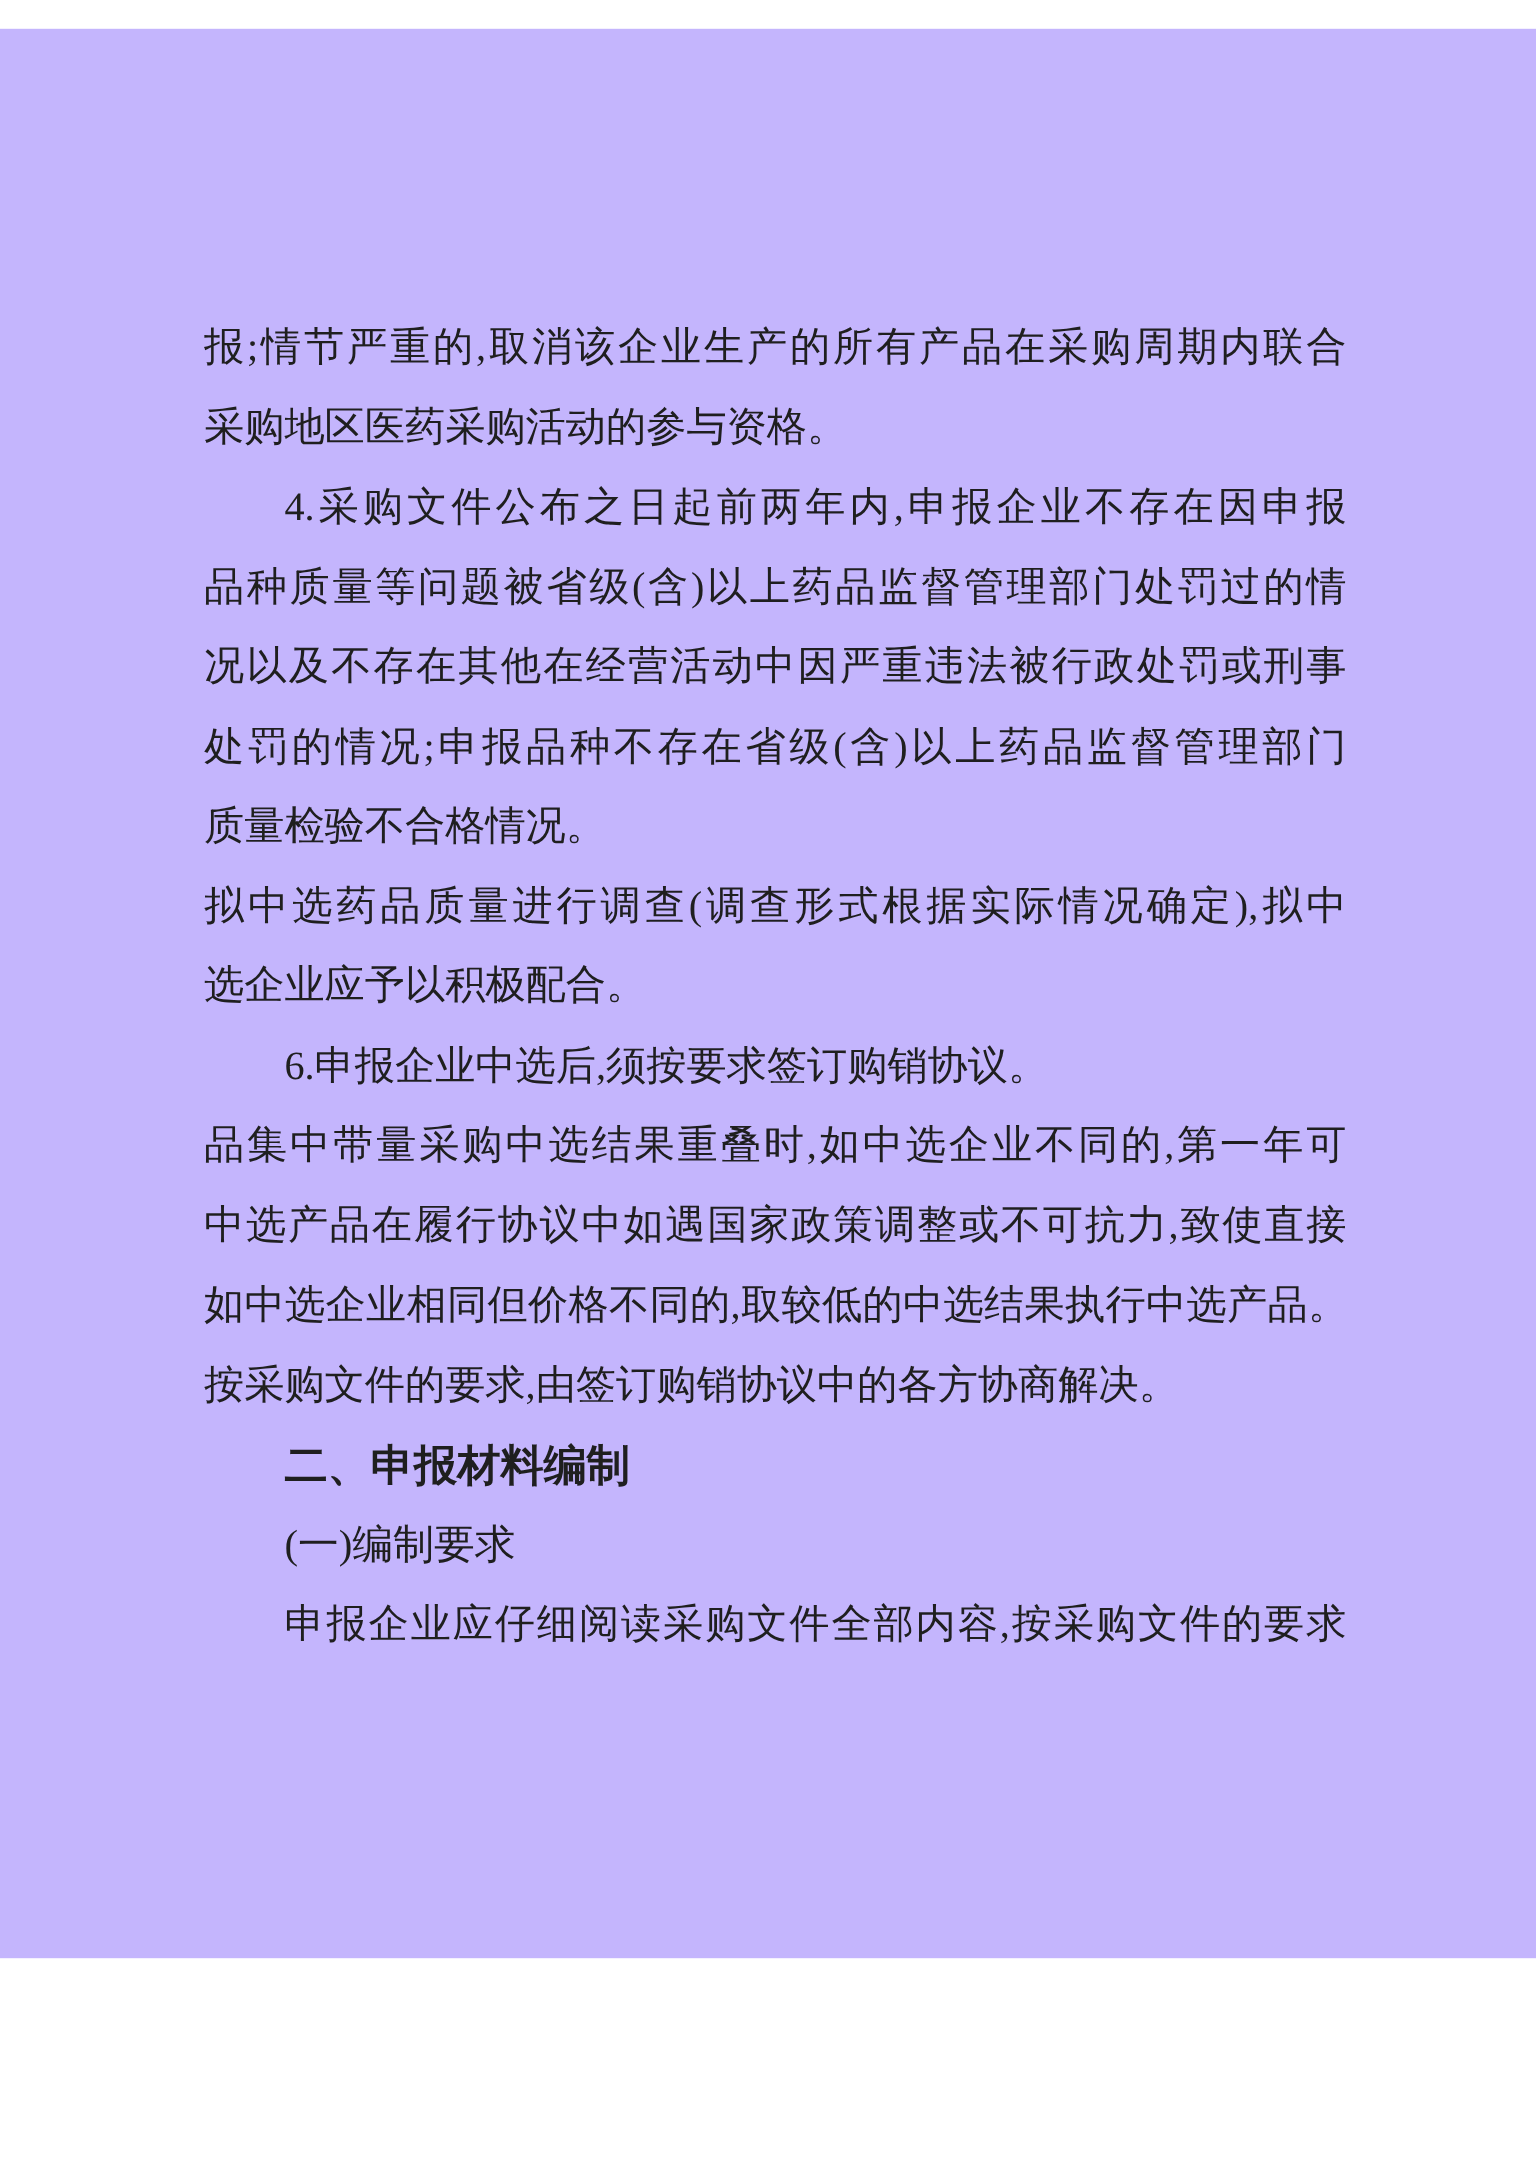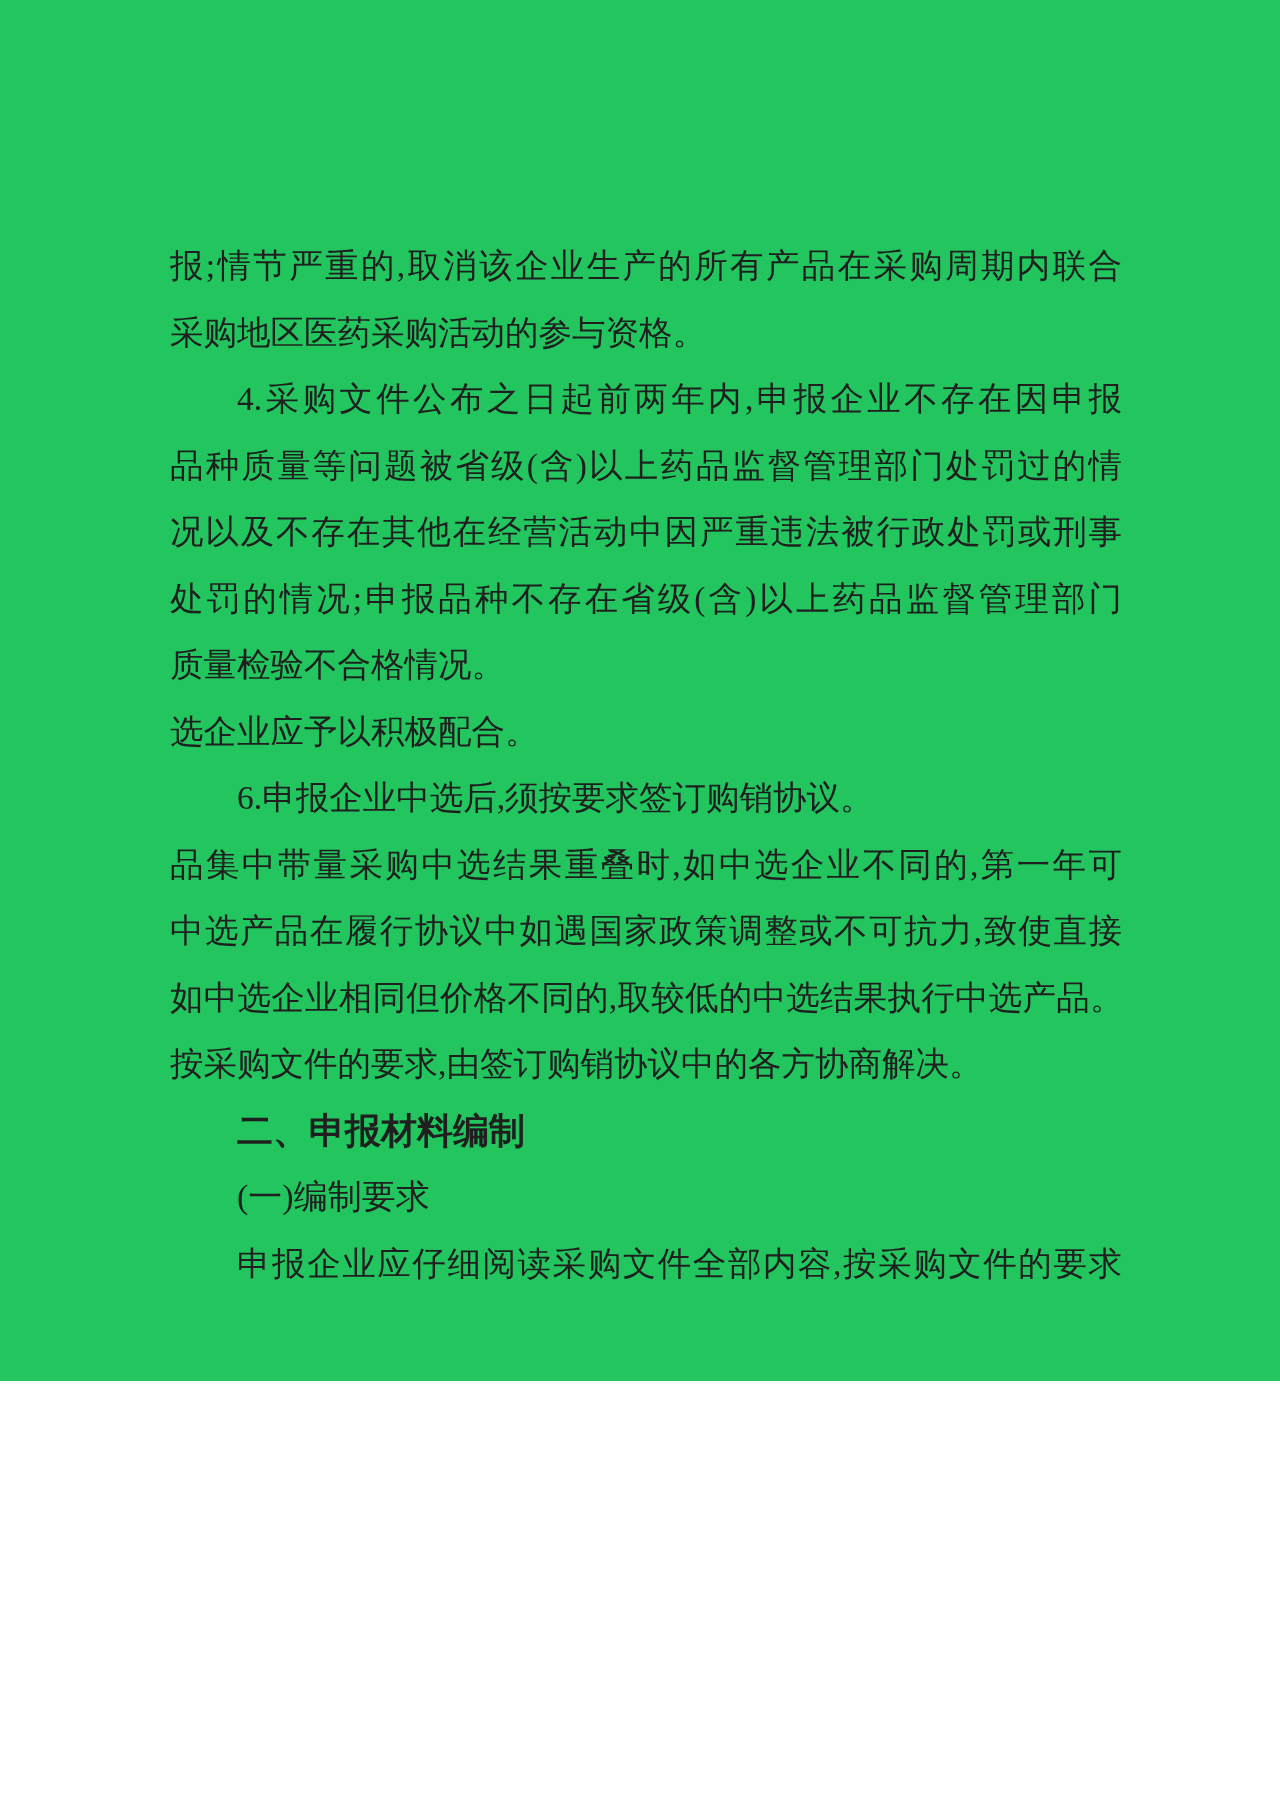--- a/index.html
+++ b/index.html
@@ -1,23 +1,24 @@
 <!DOCTYPE html>
 <html><head>
 <meta charset="utf-8">
 <style>
   html, body { margin: 0; padding: 0; background: #ffffff; }
   .page {
     position: relative;
     width: 1280px;
-    height: 1381px;
-    background: #22c55e;
+    height: 1608px;
+    background: #c4b5fd;
     color: #1f1f1f;
     font-family: "Liberation Serif", serif;
     overflow: hidden;
+    margin-top: 24px;
   }
   .textblock {
     position: absolute;
     left: 170px;
     top: 233px;
     width: 952px;
   }
   .line {
     height: 66.5px;
     line-height: 66.5px;
@@ -65,20 +66,21 @@
 
 <div class="page">
   <div class="textblock">
     <div class="line full">报;情节严重的,取消该企业生产的所有产品在采购周期内联合</div>
     <div class="line short">采购地区医药采购活动的参与资格。</div>
     <div class="line full indent">4.采购文件公布之日起前两年内,申报企业不存在因申报</div>
     <div class="line full">品种质量等问题被省级(含)以上药品监督管理部门处罚过的情</div>
     <div class="line full">况以及不存在其他在经营活动中因严重违法被行政处罚或刑事</div>
     <div class="line full">处罚的情况;申报品种不存在省级(含)以上药品监督管理部门</div>
     <div class="line short">质量检验不合格情况。</div>
+    <div class="line full">拟中选药品质量进行调查(调查形式根据实际情况确定),拟中</div>
     <div class="line short">选企业应予以积极配合。</div>
     <div class="line short indent">6.申报企业中选后,须按要求签订购销协议。</div>
     <div class="line full">品集中带量采购中选结果重叠时,如中选企业不同的,第一年可</div>
     <div class="line full">中选产品在履行协议中如遇国家政策调整或不可抗力,致使直接</div>
     <div class="line full tight">如中选企业相同但价格不同的,取较低的中选结果执行中选产品。</div>
     <div class="line short">按采购文件的要求,由签订购销协议中的各方协商解决。</div>
     <div class="line heading indent">二、申报材料编制</div>
     <div class="line subheading indent">(一)编制要求</div>
     <div class="line full indent">申报企业应仔细阅读采购文件全部内容,按采购文件的要求</div>
   </div>

